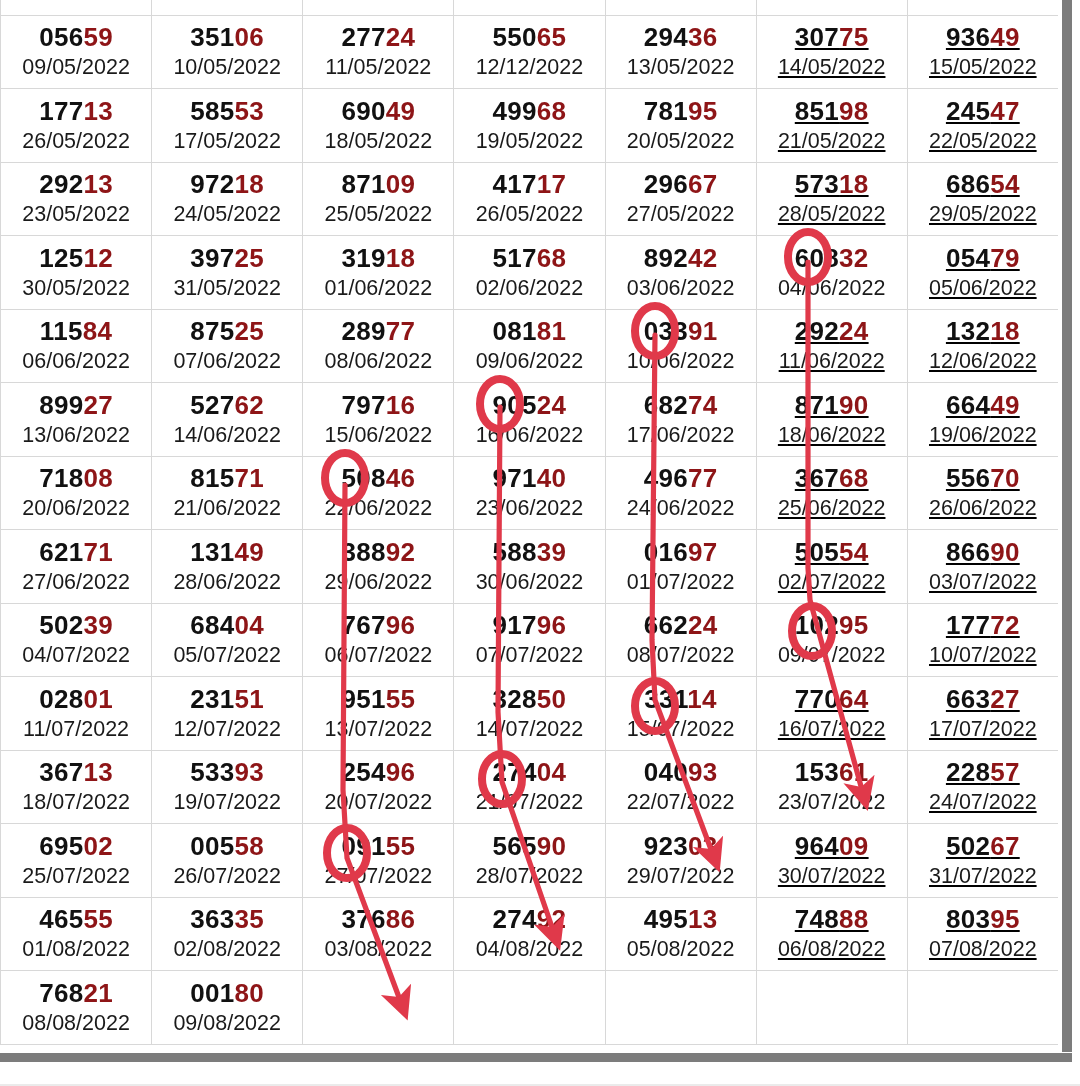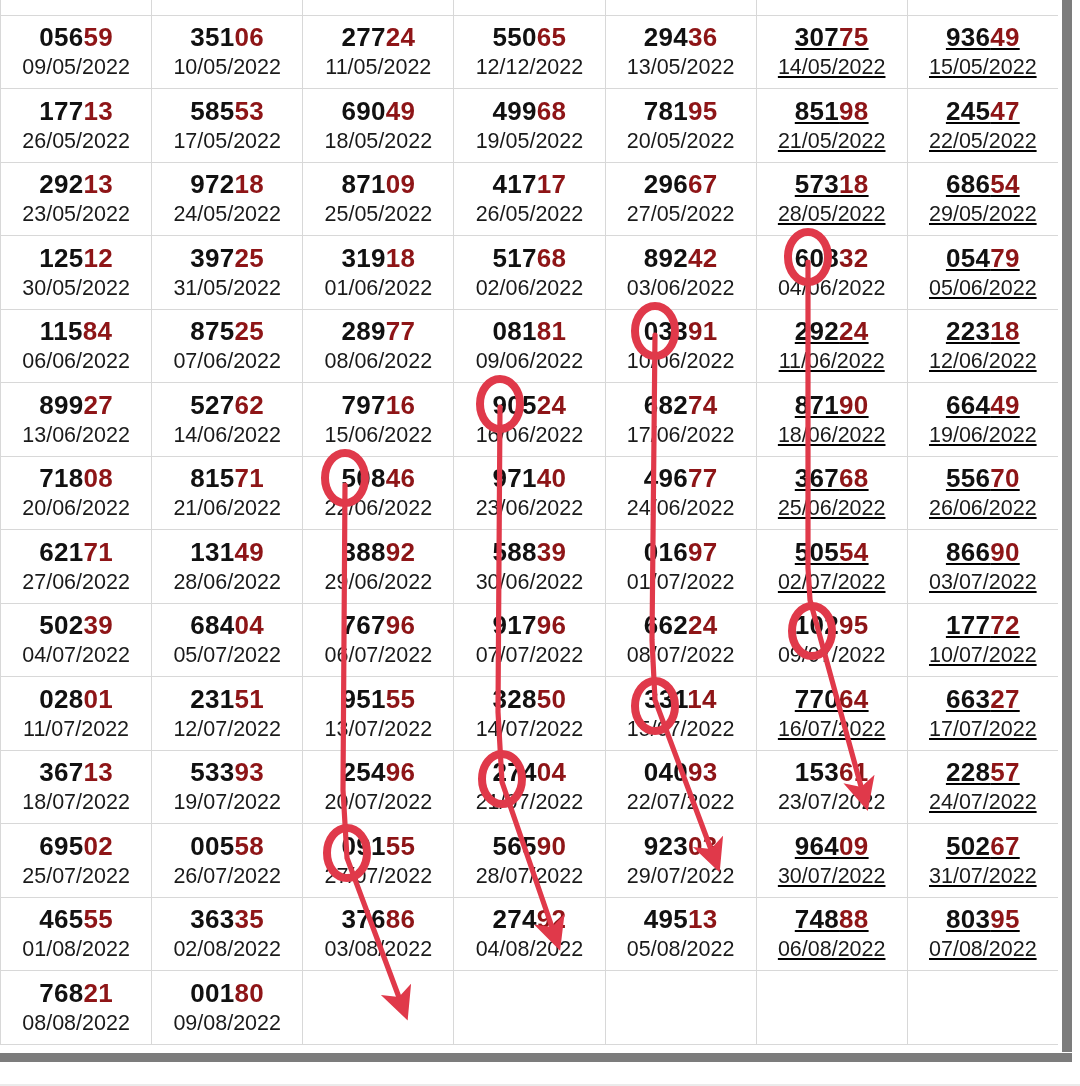--- a/index.html
+++ b/index.html
@@ -276,21 +276,21 @@
             </td>
             <td class="hl">
               <span class="num"><span class="head">033</span><span class="tail">91</span></span>
               <span class="date">10/06/2022</span>
             </td>
             <td class="weekend">
               <span class="num"><span class="head">292</span><span class="tail">24</span></span>
               <span class="date">11/06/2022</span>
             </td>
             <td class="weekend">
-              <span class="num"><span class="head">223</span><span class="tail">18</span></span>
+              <span class="num"><span class="head">132</span><span class="tail">18</span></span>
               <span class="date">12/06/2022</span>
             </td>
           </tr>
           <tr>
             <td>
               <span class="num"><span class="head">899</span><span class="tail">27</span></span>
               <span class="date">13/06/2022</span>
             </td>
             <td>
               <span class="num"><span class="head">527</span><span class="tail">62</span></span>

